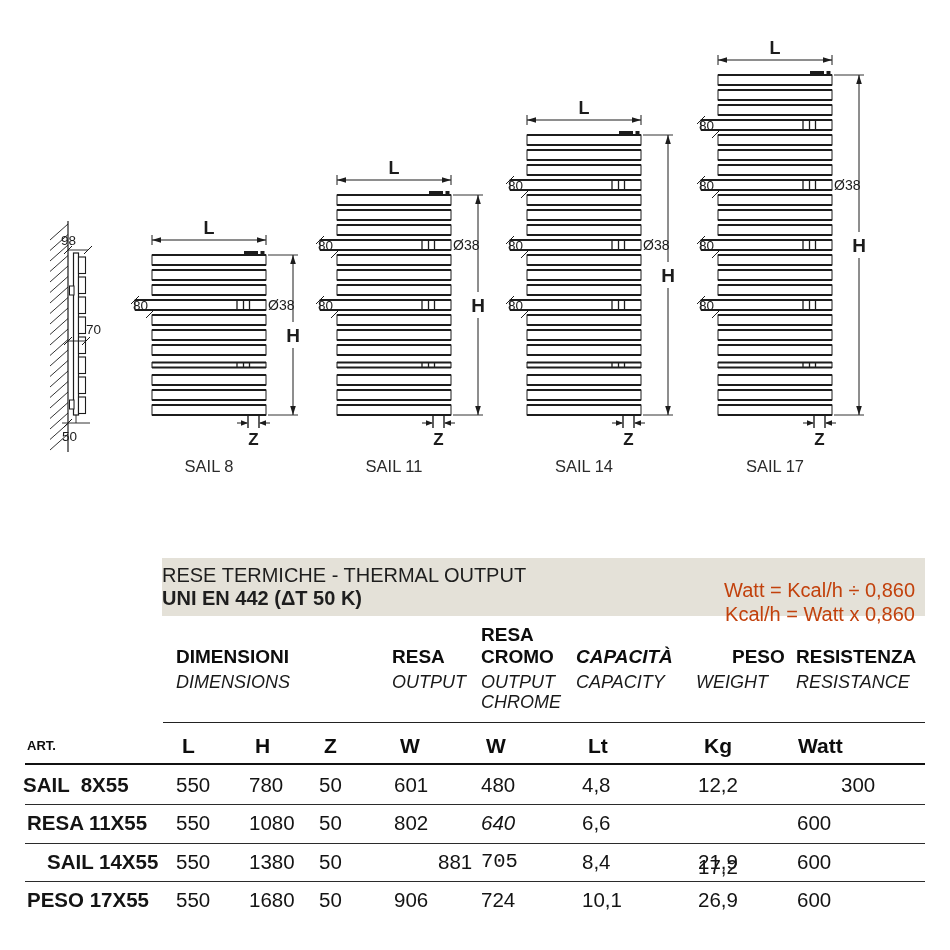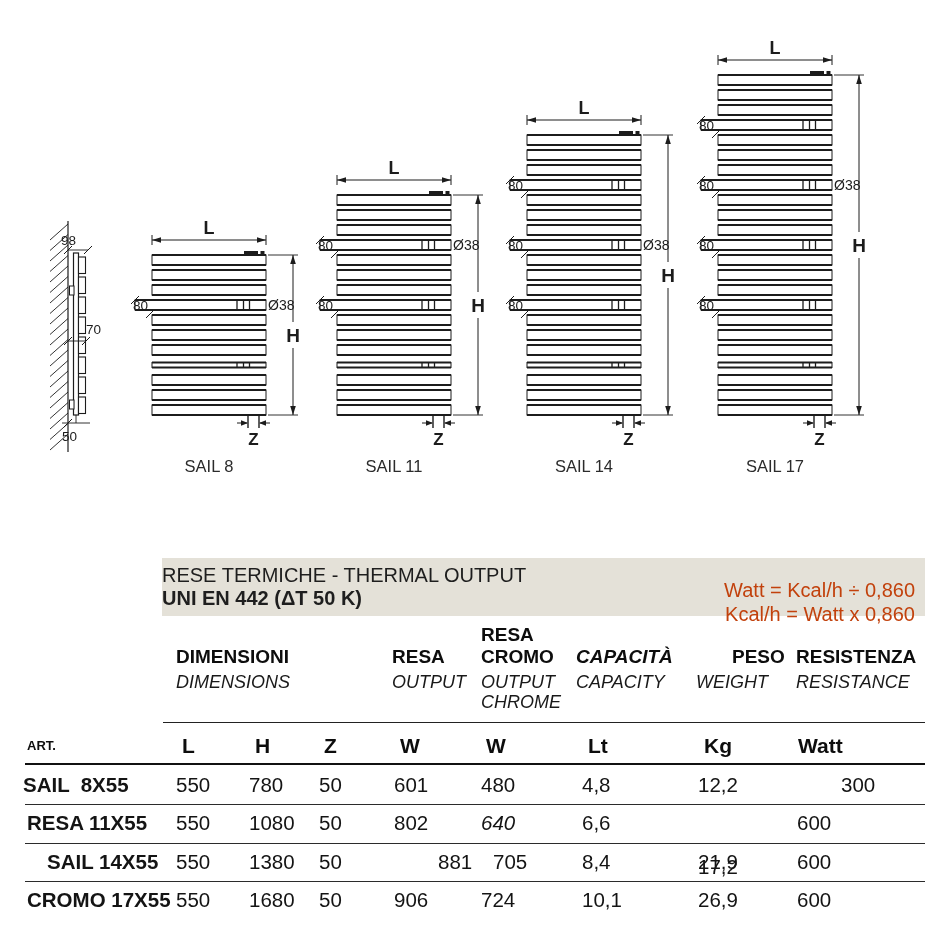--- a/index.html
+++ b/index.html
@@ -520,28 +520,28 @@
           <span style="left: 698px; margin-top: 44px;">17,2</span>
           <span style="left: 797px;">600</span>
         </div>
         <div class="hsep" style="top: 842.6px;"></div>
         <div class="spec-row" style="top: 842.6px;">
           <span class="art" style="left: 27px; margin-left: 20px;">SAIL 14X55</span>
           <span style="left: 176px;">550</span>
           <span style="left: 249px;">1380</span>
           <span style="left: 319px;">50</span>
           <span style="left: 414px; margin-left: 24px;">881</span>
-          <span style="left: 493px;">705</span>
+          <span style="left: 481px; font-family: Liberation Mono, monospace;">705</span>
           <span style="left: 582px;">8,4</span>
           <span style="left: 698px;">21,9</span>
           <span style="left: 797px;">600</span>
         </div>
         <div class="hsep" style="top: 880.9px;"></div>
         <div class="spec-row" style="top: 880.9px;">
-          <span class="art" style="left: 27px;">CROMO 17X55</span>
+          <span class="art" style="left: 27px;">PESO 17X55</span>
           <span style="left: 176px;">550</span>
           <span style="left: 249px;">1680</span>
           <span style="left: 319px;">50</span>
           <span style="left: 394px;">906</span>
           <span style="left: 481px;">724</span>
           <span style="left: 582px;">10,1</span>
           <span style="left: 698px;">26,9</span>
           <span style="left: 797px;">600</span>
         </div>
       </div>

